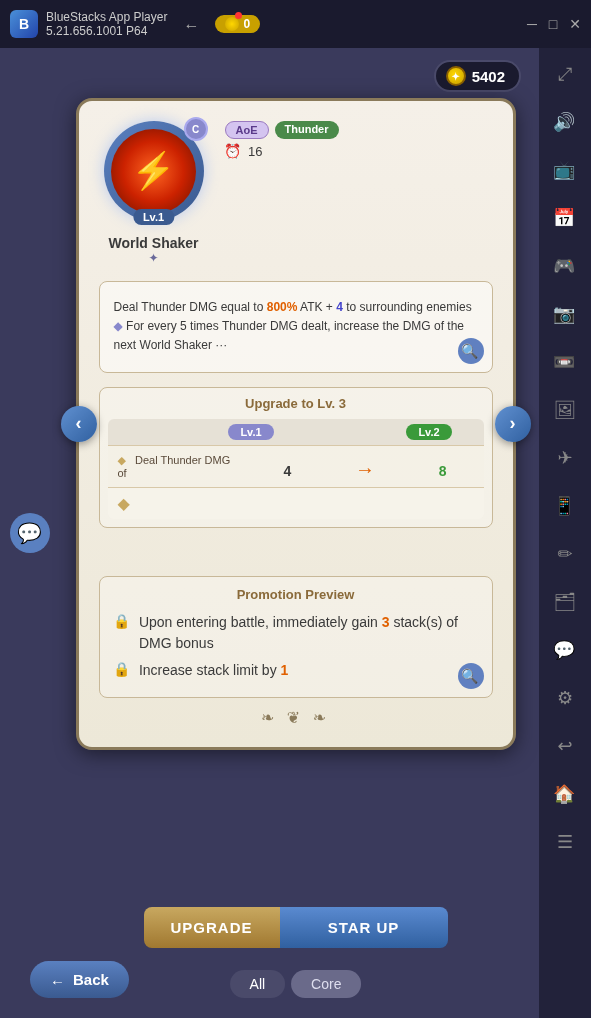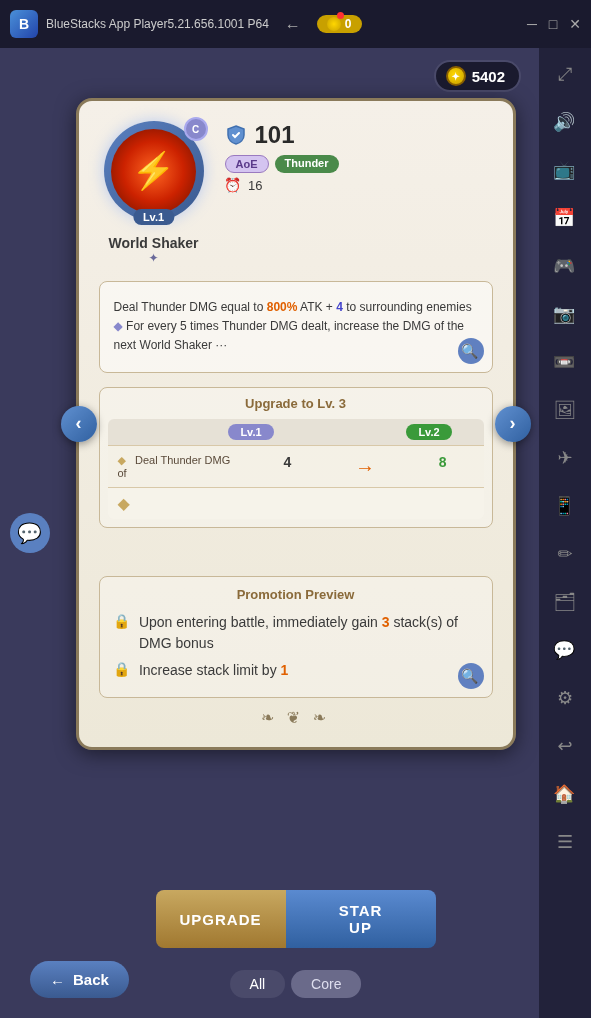--- a/index.html
+++ b/index.html
@@ -384,21 +384,21 @@
       color: white;
     }
     .lv-badge-current {
       background: #8888cc;
     }
     .lv-badge-next {
       background: #3a9a3a;
     }
     .upgrade-row {
       display: flex;
-      align-items: flex-start;
+      align-items: flex-end;
       padding: 8px 10px;
       background: rgba(240,235,220,0.6);
       border-top: 1px solid #d8c8a8;
       gap: 16px;
     }
     .upgrade-row-label {
       flex: 2;
       font-size: 11px;
       color: #5a4a3a;
     }
@@ -496,21 +496,21 @@
     }
 
     
     .bottom-buttons {
       position: absolute;
       bottom: 70px;
       left: 50%;
       transform: translateX(-50%);
       display: flex;
       gap: 0;
-      width: 280px;
+      width: 304px;
     }
     .btn-upgrade {
       background: linear-gradient(180deg, #c8a860, #a07830);
       color: white;
       font-size: 15px;
       font-weight: bold;
       padding: 12px 24px;
       border: none;
       cursor: pointer;
       border-radius: 8px 0 0 8px;
@@ -585,21 +585,21 @@
       color: white;
       font-size: 20px;
       cursor: pointer;
     }
   </style>
 </head>
 <body>
 
 <div class="title-bar">
   <div class="title-bar-logo">B</div>
-  <div style="display:flex;flex-direction:row;">
+  <div style="display:flex;flex-direction:column;">
     <span class="title-bar-text app-name">BlueStacks App Player</span>
     <span class="title-bar-text">5.21.656.1001 P64</span>
   </div>
   <div class="back-arrow">←</div>
   <div class="coin-badge">
     <span style="width:14px;height:14px;background:radial-gradient(circle,#ffd700,#c8a000);border-radius:50%;display:inline-block;position:relative;">
       <span style="position:absolute;top:-5px;right:-3px;width:7px;height:7px;background:#ff3333;border-radius:50;border-radius:50%;display:block;"></span>
     </span>
     <span>0</span>
   </div>
@@ -634,28 +634,20 @@
               <div class="excl-badge">
                 <span style="font-size:10px;">C</span>
               </div>
               <div class="level-badge">Lv.1</div>
             </div>
             <div class="skill-name">World Shaker</div>
             <div class="plus-dots">✦</div>
           </div>
 
           <div class="skill-info">
-            <div class="skill-level-num">
-
-              <svg width="22" height="22" viewBox="0 0 22 22">
-                <path d="M11 2 L19 5 L19 11 C19 15.5 15.5 19 11 20 C6.5 19 3 15.5 3 11 L3 5 Z" fill="#6090d0" stroke="#4070b0" stroke-width="1.5"></path>
-                <path d="M8 11 L10 13 L14 9" stroke="white" stroke-width="2" fill="none" stroke-linecap="round"></path>
-              </svg>
-              <span class="skill-level-text">101</span>
-            </div>
             <div class="tags">
               <span class="tag tag-aoe">AoE</span>
               <span class="tag tag-thunder">Thunder</span>
             </div>
             <div class="cooldown">
               <span class="clock-icon">⏰</span>
               <span>16</span>
             </div>
           </div>
         </div>

